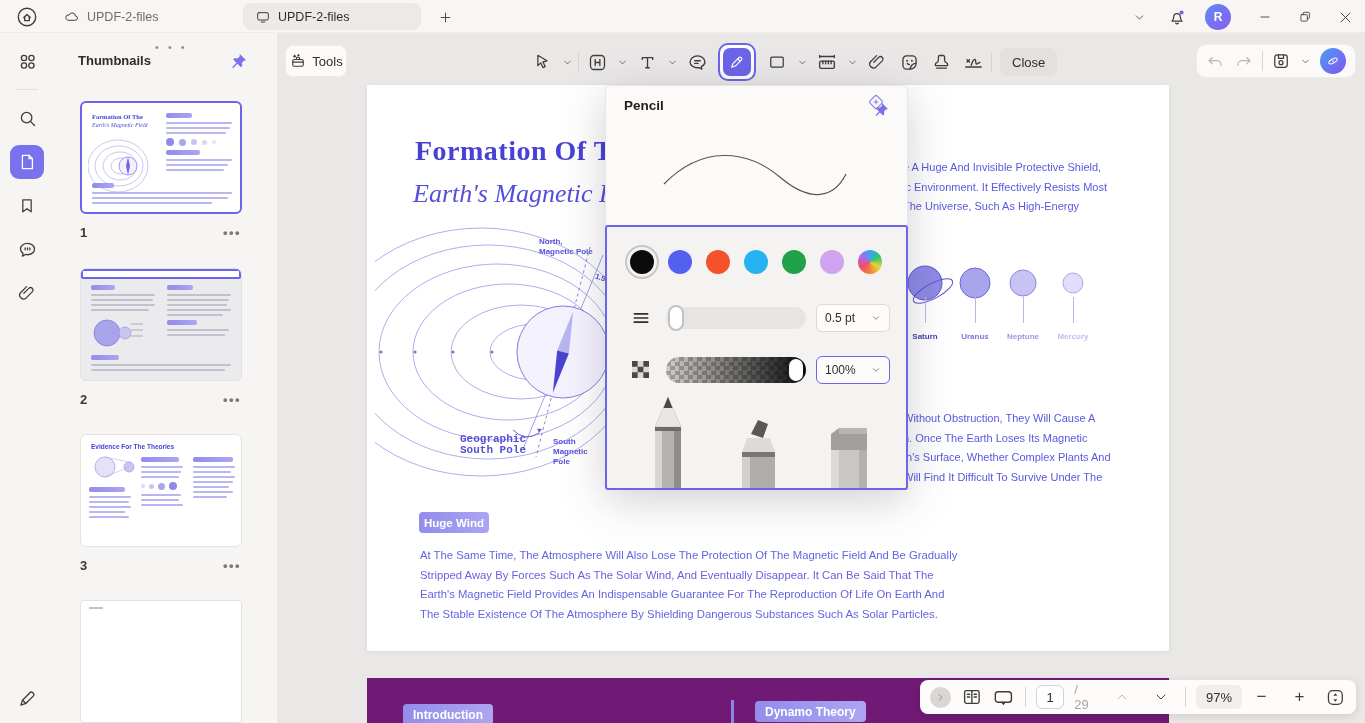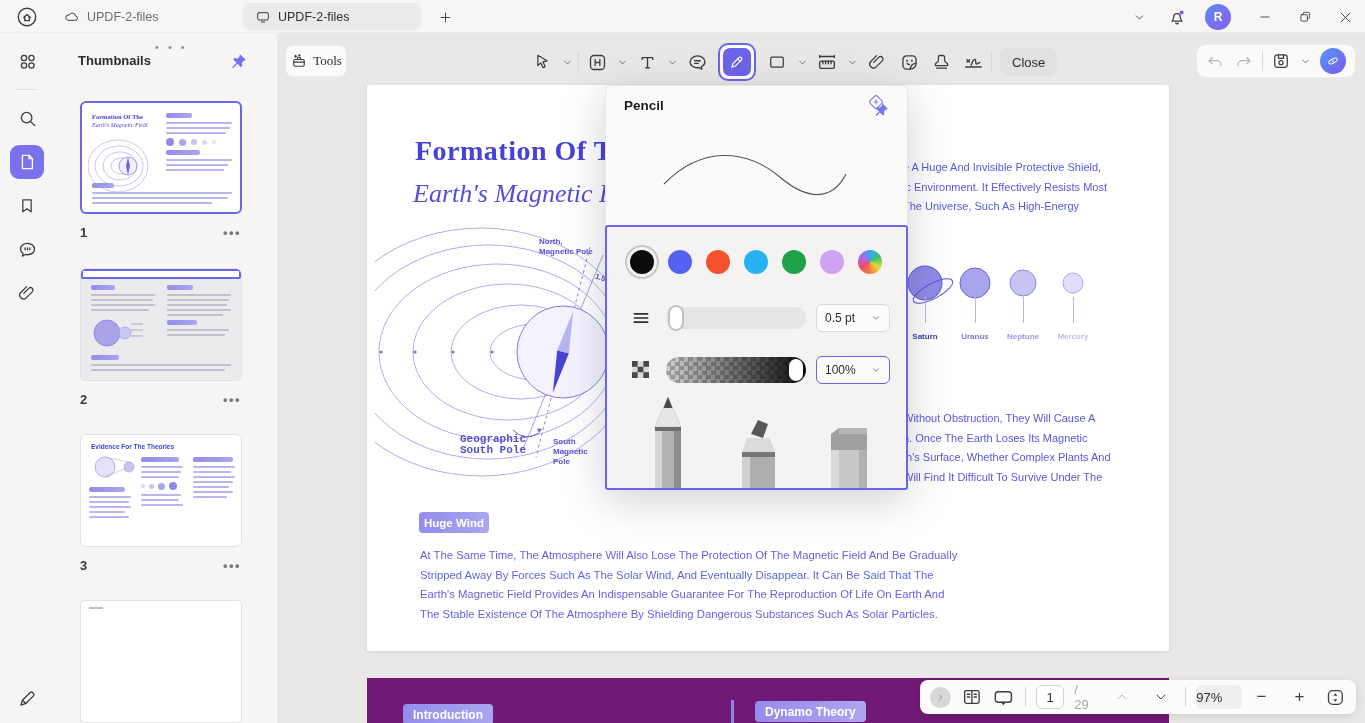--- a/index.html
+++ b/index.html
@@ -36,21 +36,21 @@
   .pin-btn { position:absolute; left:174px; top:18px; width:22px; height:22px; }
   .thumb-card { position:absolute; left:25px; width:162px; height:113px; background:#fff; border-radius:6px; border:1px solid #E4E2E0; overflow:hidden; }
   .thumb-card.selected { border:2px solid #6C64E9; }
   .thumb-num { position:absolute; left:25px; font-size:13px; font-weight:bold; color:#3A3938; }
   .thumb-more { position:absolute; left:168px; width:22px; height:14px; color:#7c7a78; font-size:13px; letter-spacing:1.5px; font-weight:bold; line-height:8px; }
   .mline { height:2px; background:#B9B5EE; border-radius:1px; margin-bottom:3px; }
   .gline { height:2px; background:#C2C0CC; border-radius:1px; margin-bottom:3px; }
   .mini-badge { height:5px; border-radius:2px; background:linear-gradient(90deg,#938CEC,#ABA5F1); margin-bottom:4px; }
 
   
-  .tools-btn { position:absolute; left:285px; top:45px; width:62px; height:32px; background:#FCFBFA; border:1px solid #EEECEA; border-radius:8px; display:flex; align-items:center; justify-content:center; gap:5px; font-size:13px; color:#2F2E2D;font-family:Liberation Serif, serif; }
+  .tools-btn { position:absolute; left:285px; top:45px; width:62px; height:32px; background:#FCFBFA; border:1px solid #EEECEA; border-radius:8px; display:flex; align-items:center; justify-content:center; gap:5px; font-size:13px; color:#2F2E2D; }
   .ctoolbar { position:absolute; left:528px; top:42px; height:40px; display:flex; align-items:center; gap:4px; }
   .tbtn { width:28px; height:28px; display:flex; align-items:center; justify-content:center; border-radius:6px; }
   .chev { width:14px; height:28px; display:flex; align-items:center; justify-content:center; }
   .pencil-active { width:38px; height:38px; border:2px solid #6C64E9; border-radius:10px; background:#FDFDFD; display:flex; align-items:center; justify-content:center; margin:0 3px; }
   .pencil-active .inner { width:28px; height:28px; background:#6C64E9; border-radius:7px; display:flex; align-items:center; justify-content:center; }
   .close-btn { height:28px; padding:0 12px; background:#E3E1E0; border-radius:7px; font-size:13px; color:#2F2E2D; display:flex; align-items:center; margin-left:4px; }
   .rtoolbar { position:absolute; left:1196px; top:44px; width:160px; height:34px; background:#FBFAF9; border:1px solid #EFEDEB; border-radius:10px; display:flex; align-items:center; justify-content:space-evenly; }
   .ai-btn { width:26px; height:26px; border-radius:50%; background:linear-gradient(135deg,#4E9BF5,#7E57EE); display:flex; align-items:center; justify-content:center; }
 
   
@@ -91,21 +91,21 @@
       background-size:100% 100%, 9px 9px; }
   .opacity-handle { position:absolute; right:3px; top:2px; width:14px; height:22px; background:#fff; border-radius:7px; }
   .ddl { position:absolute; left:209px; width:74px; height:28px; background:#FDFCFB; border:1px solid #DCDAD8; border-radius:6px; display:flex; align-items:center; justify-content:space-between; padding:0 8px; font-size:12px; color:#2F2E2D; }
   .ddl.focused { border:1.5px solid #6C64E9; }
 
   
   .statusbar { position:absolute; left:920px; top:680px; width:436px; height:34px; background:#FDFCFB; border-radius:8px; box-shadow:0 2px 8px rgba(0,0,0,0.12); display:flex; align-items:center; gap:10px; padding:0 10px; z-index:6; }
   .sb-circle { width:21px; height:21px; border-radius:50%; background:#D9D7D5; display:flex; align-items:center; justify-content:center; }
   .page-input { width:28px; height:24px; border:1px solid #D5D3D1; border-radius:6px; background:#fff; text-align:center; font-size:13px; color:#2F2E2D; font-family:"Liberation Sans", sans-serif; }
   .page-total { font-size:13px; color:#A8A6A4; }
-  .zoom-box { width:46px; height:24px; background:#F1EFED; border-radius:6px; display:flex; align-items:center; justify-content:flex-start; font-size:13px; color:#2F2E2D; }
+  .zoom-box { width:46px; height:24px; background:#F1EFED; border-radius:6px; display:flex; align-items:center; justify-content:center; font-size:13px; color:#2F2E2D; }
   .sb-glyph { font-size:17px; color:#3E3D3C; width:20px; text-align:center; }
 </style>
 </head>
 <body>
 
 <div id="app">
 
   <div class="titlebar">
     <div class="home-btn">
       <svg class="ic" width="22" height="22" viewBox="0 0 24 24">

